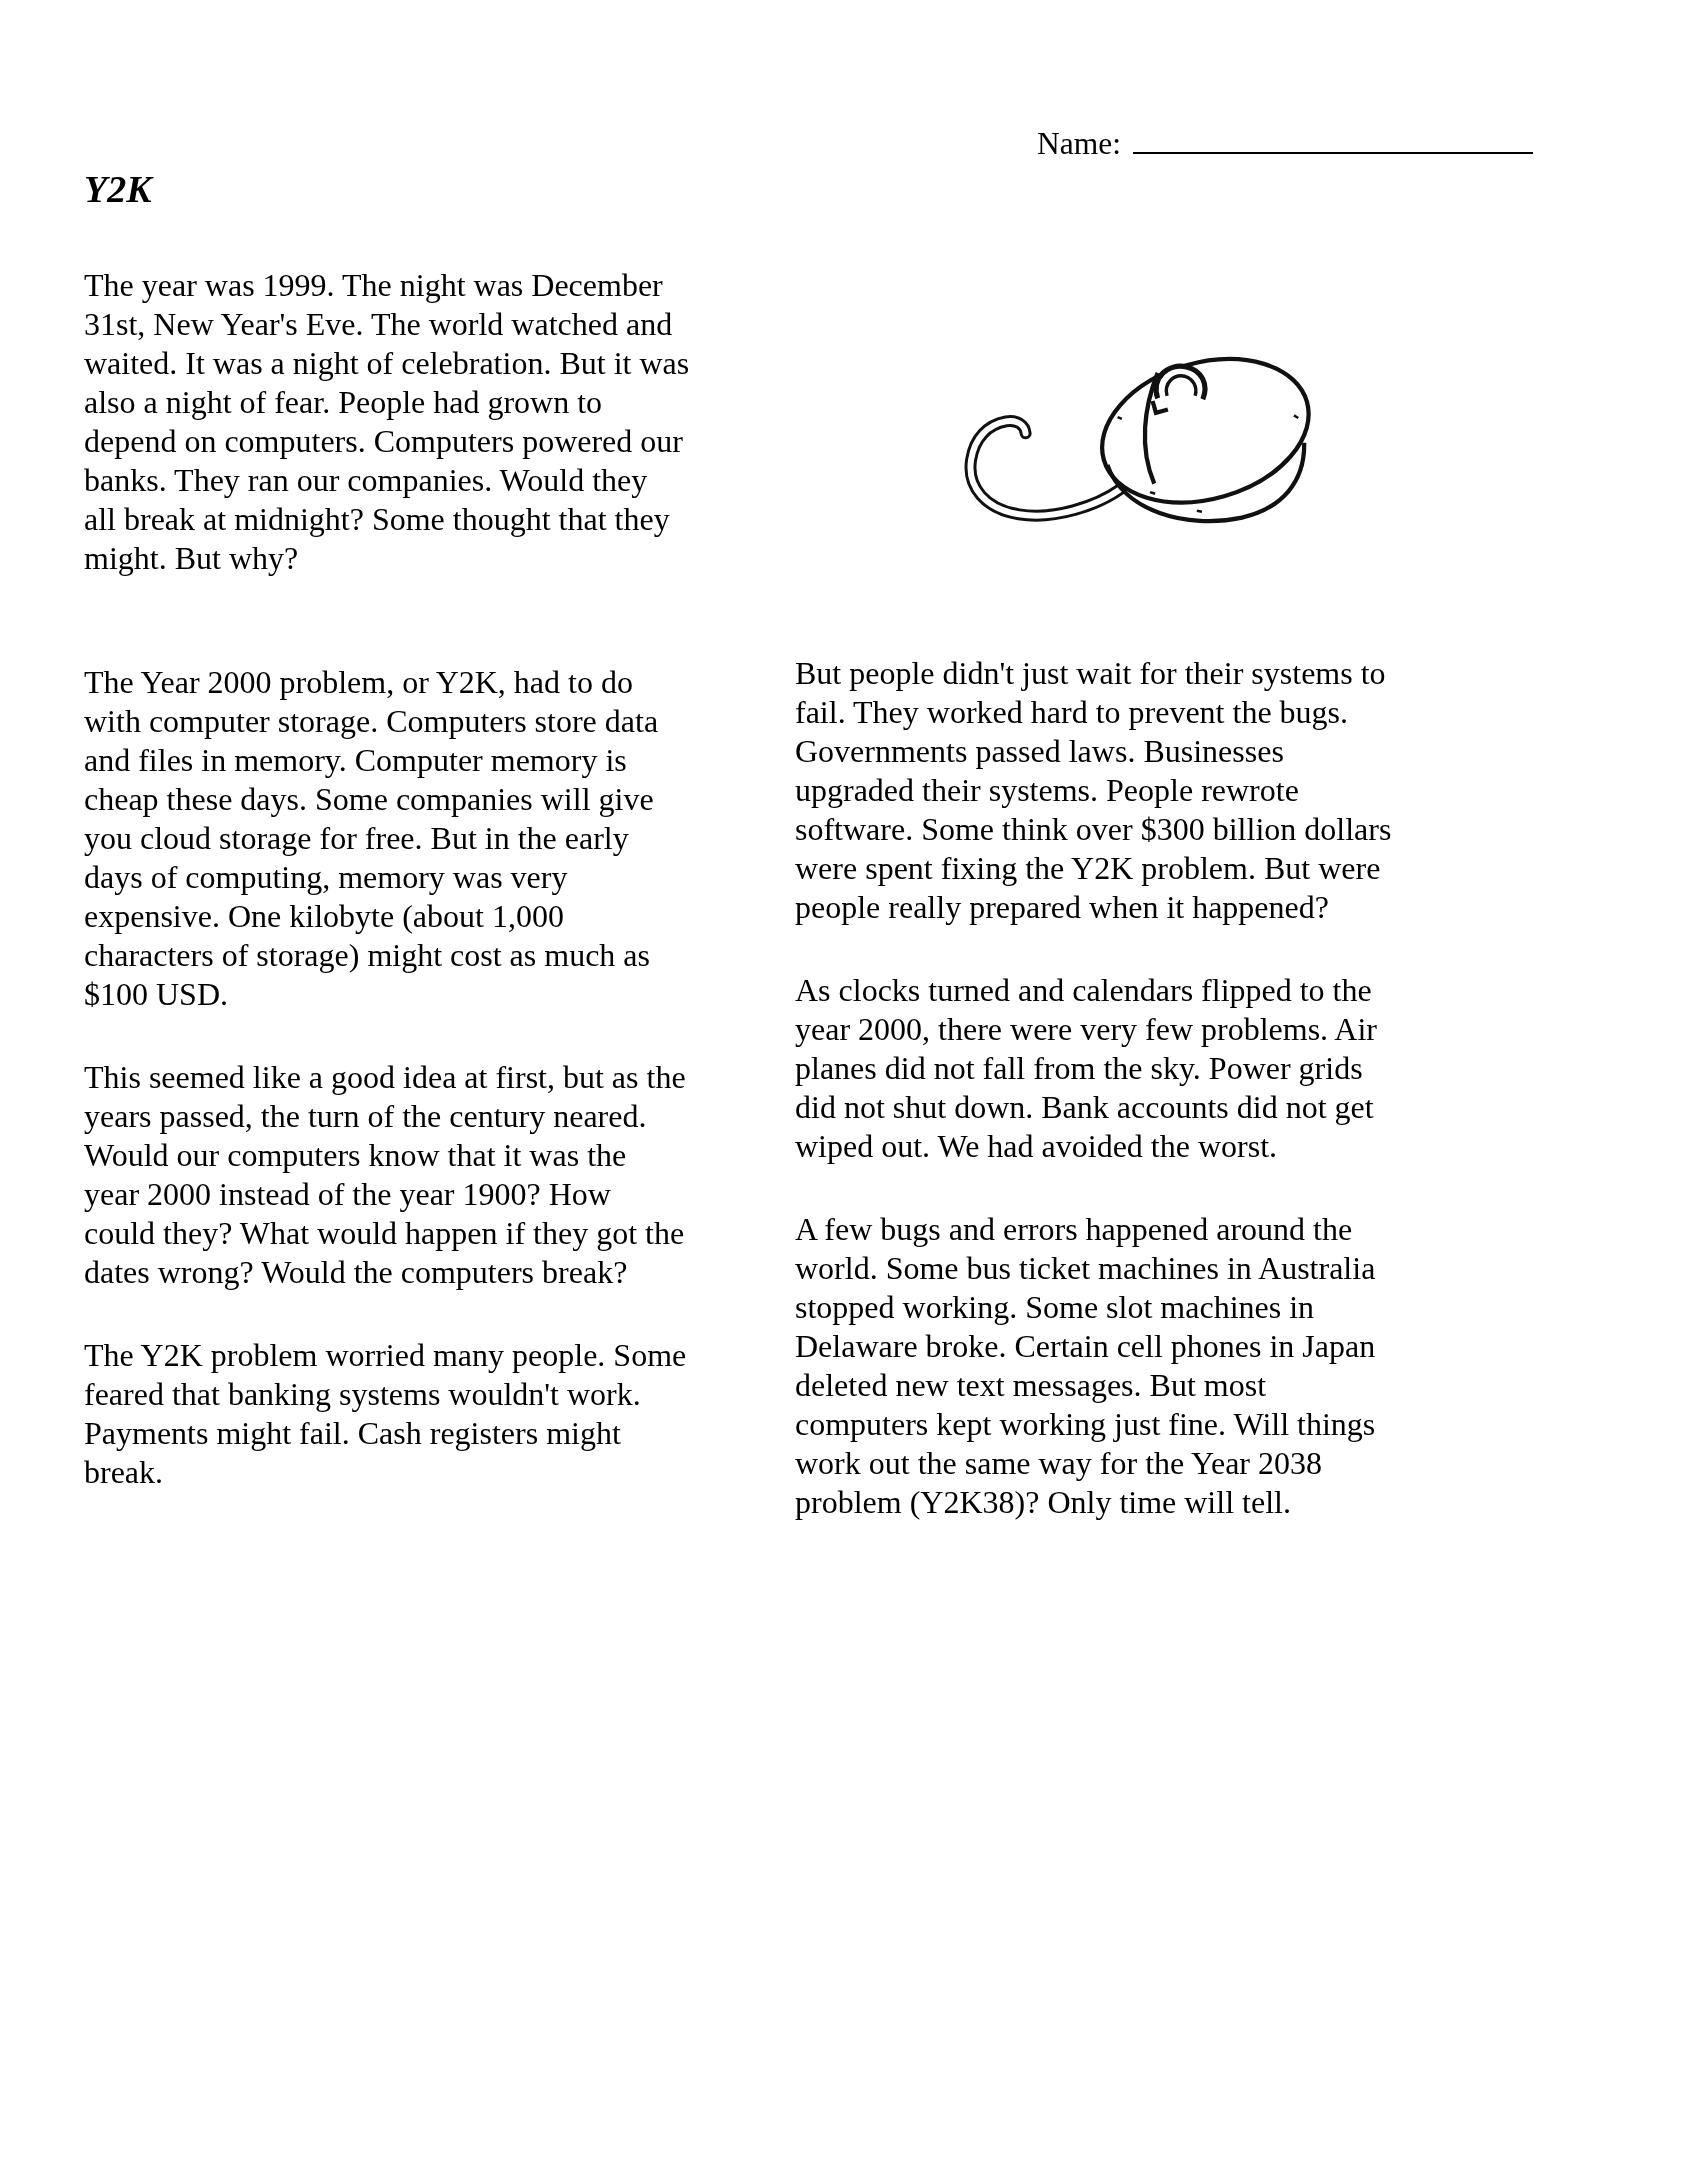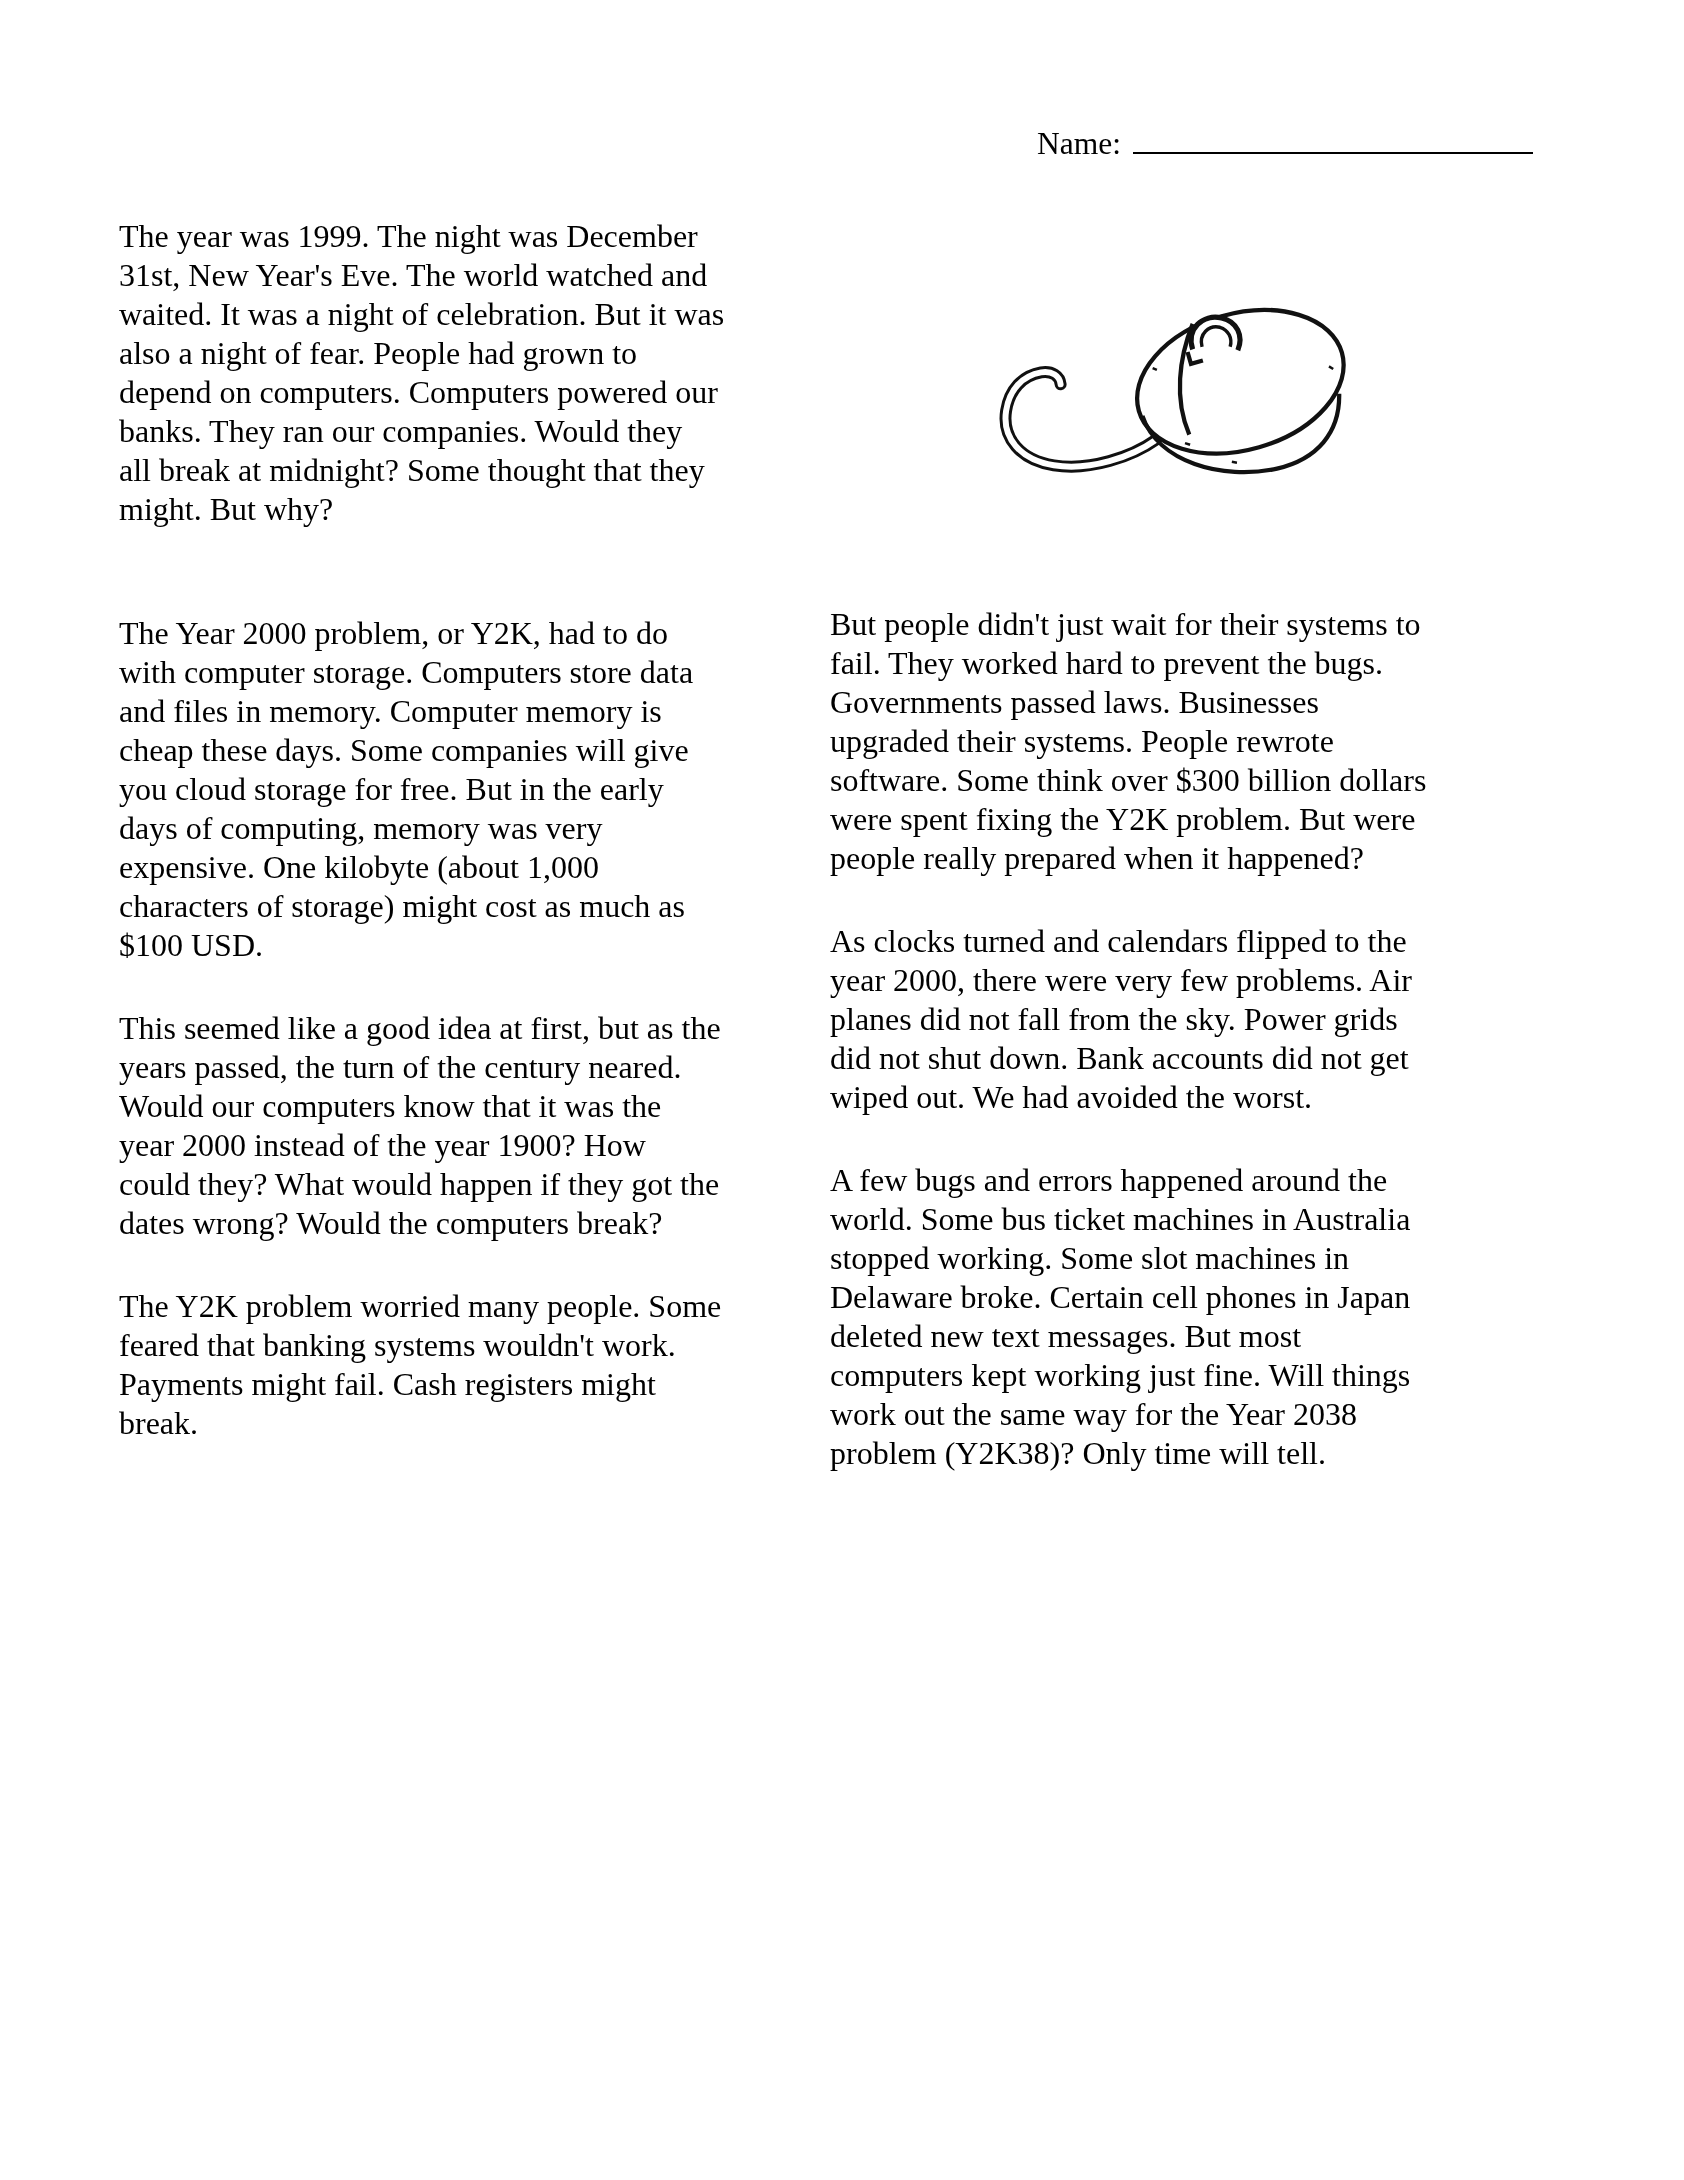--- a/index.html
+++ b/index.html
@@ -2,21 +2,21 @@
 <html style="font-size:13.6px"><head>
 <meta charset="utf-8">
 <style>
   * { box-sizing: border-box; }
   html, body { margin: 0; padding: 0; }
   body {
     width: 1685px; height: 2181px;
     background: #ffffff; color: #000000;
     font-family: "Liberation Serif", "DejaVu Serif", serif;
   }
-  .page { width: 1685px; height: 2181px; padding: 126px 152px 0 119px; }
+  .page { width: 1685px; height: 2181px; padding: 126px 152px 0 84px; }
 
   .name-row { text-align: right; font-size: 31.5px; line-height: 36px; white-space: nowrap; }
   .name-underline {
     display: inline-block; width: 400px; height: 27px;
     border-bottom: 2.6px solid #000; margin-left: 12px; vertical-align: baseline;
   }
 
   .title { font-size: 39px; line-height: 46px; font-weight: bold; margin: 13.6px 0 0 0; }
   .subtitle { font-size: 38px; line-height: 44px; font-weight: bold; font-style: italic; margin: 5.1px 0 0 0; }
 
@@ -34,20 +34,21 @@
   .figure { margin: 47px 0 85px 102px; width: 460px; height: 256px; }
   .figure svg { display: block; }
 </style>
 </head>
 <body>
 
 <div class="page">
 
   <div class="name-row"><span>Name:</span><span class="name-underline"></span></div>
 
+  <h2 class="subtitle">Y2K</h2>
 
 
   <div class="columns">
 
     <div class="col-left">
       <p class="body first-left"><span>The year was 1999. The night was December
 31st, New Year's Eve. The world watched and
 waited. It was a night of celebration. But it was
 also a night of fear. People had grown to
 depend on computers. Computers powered our

